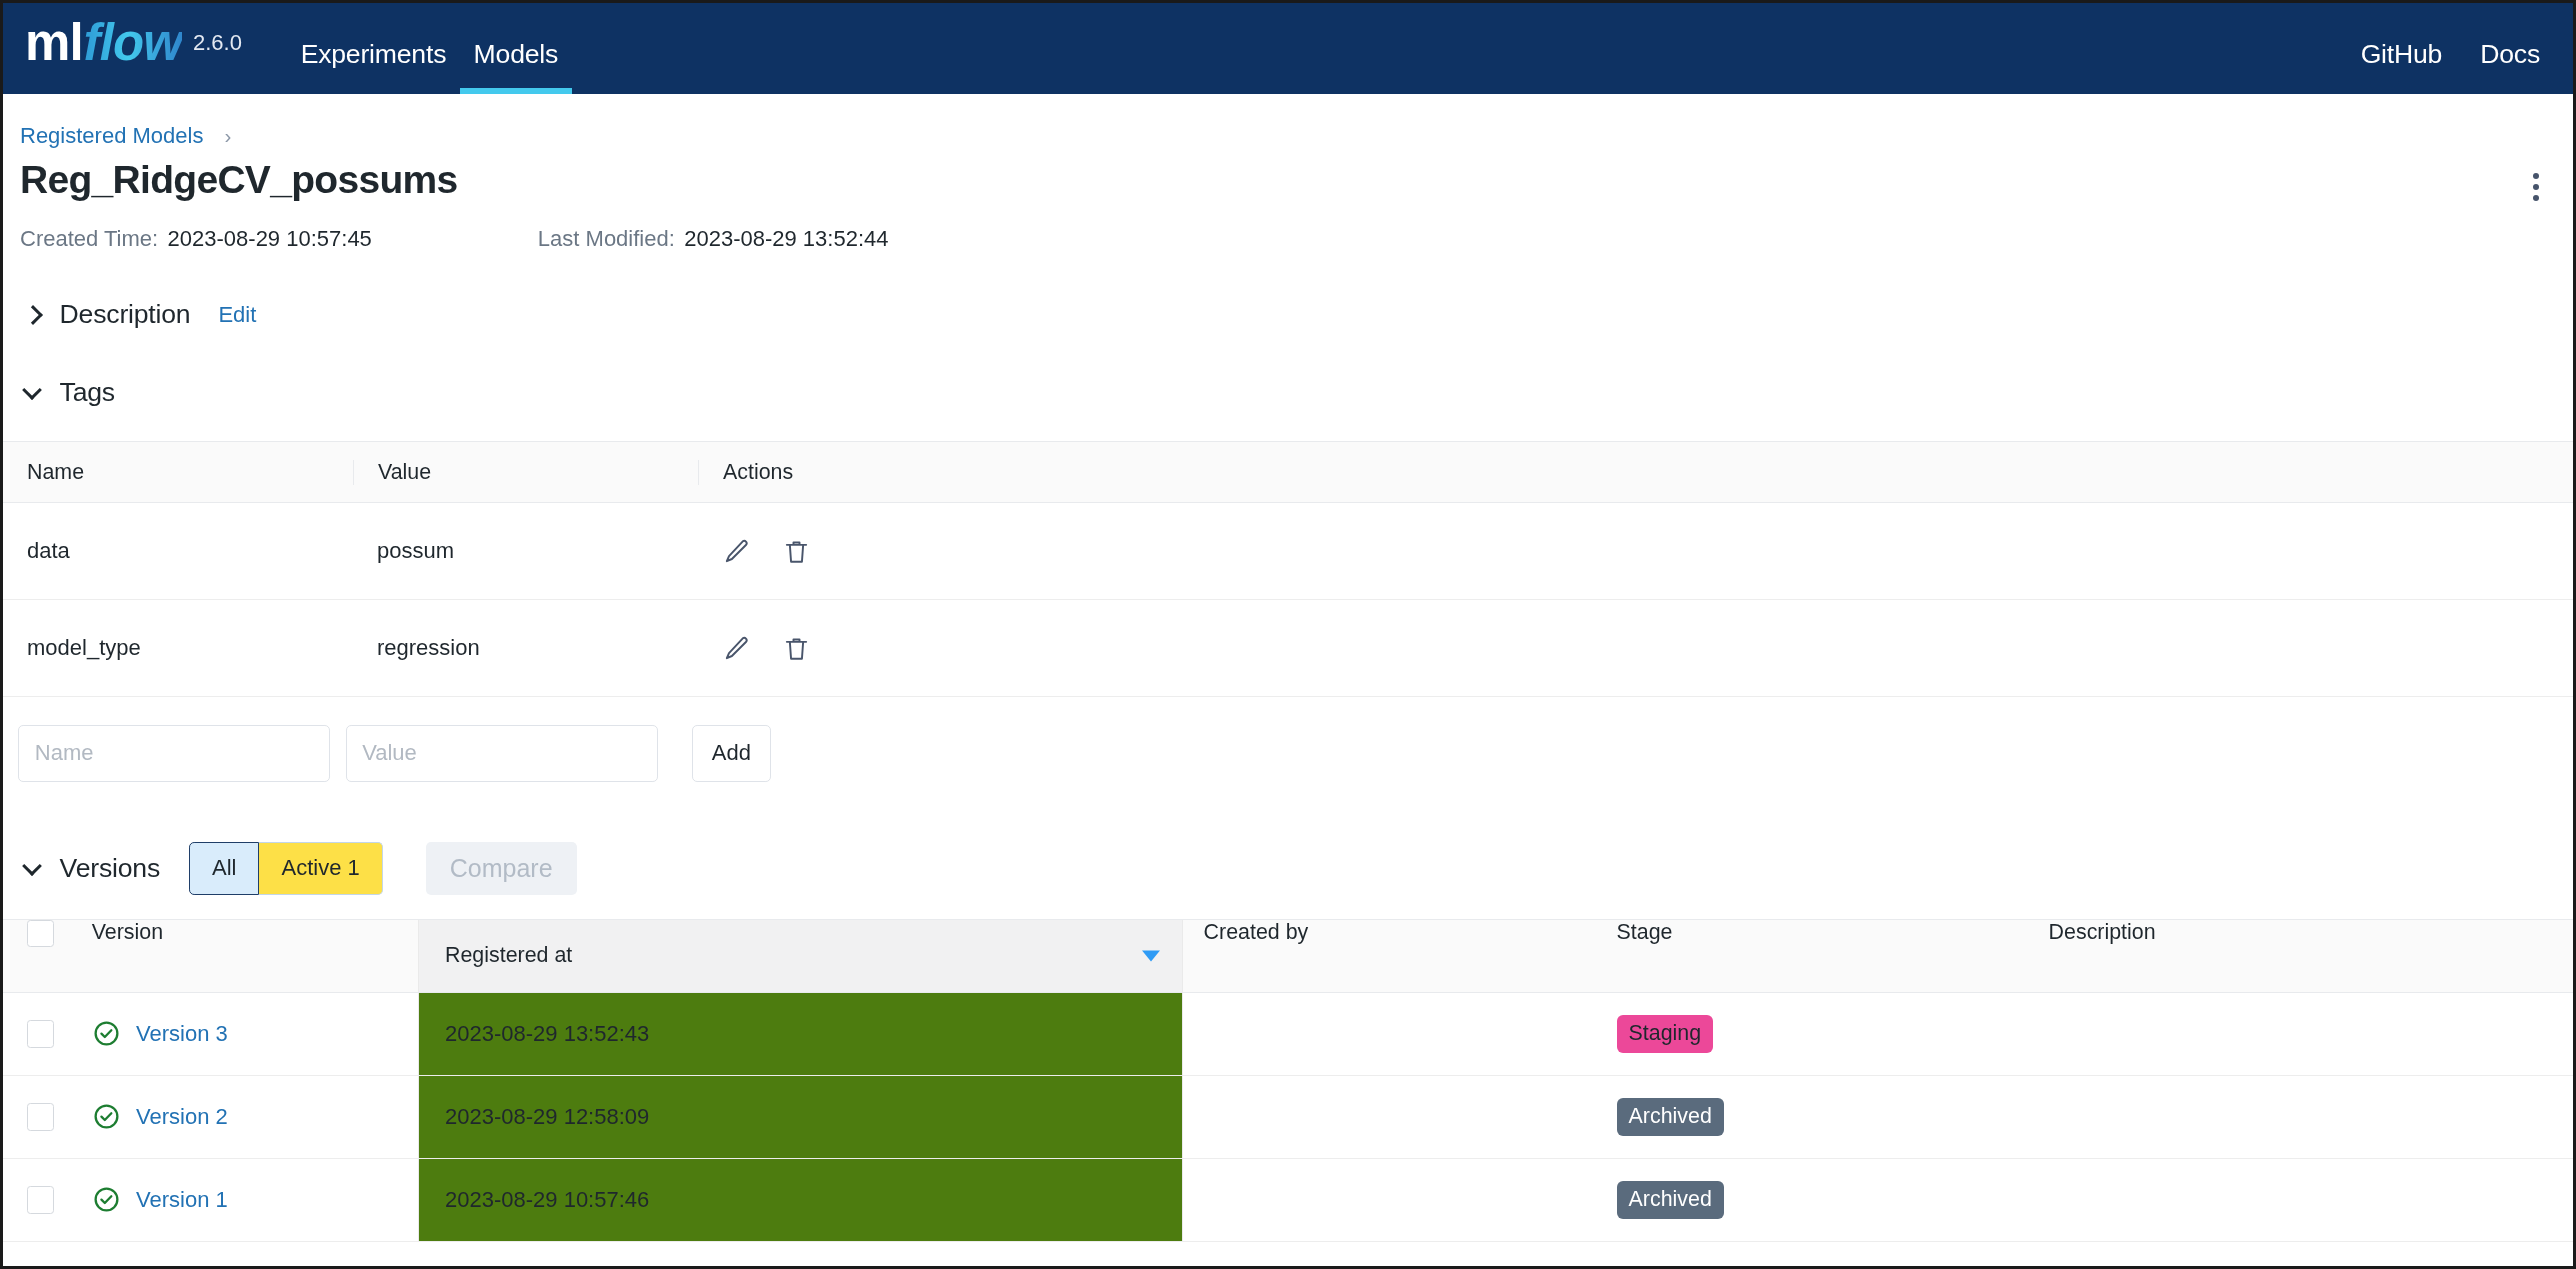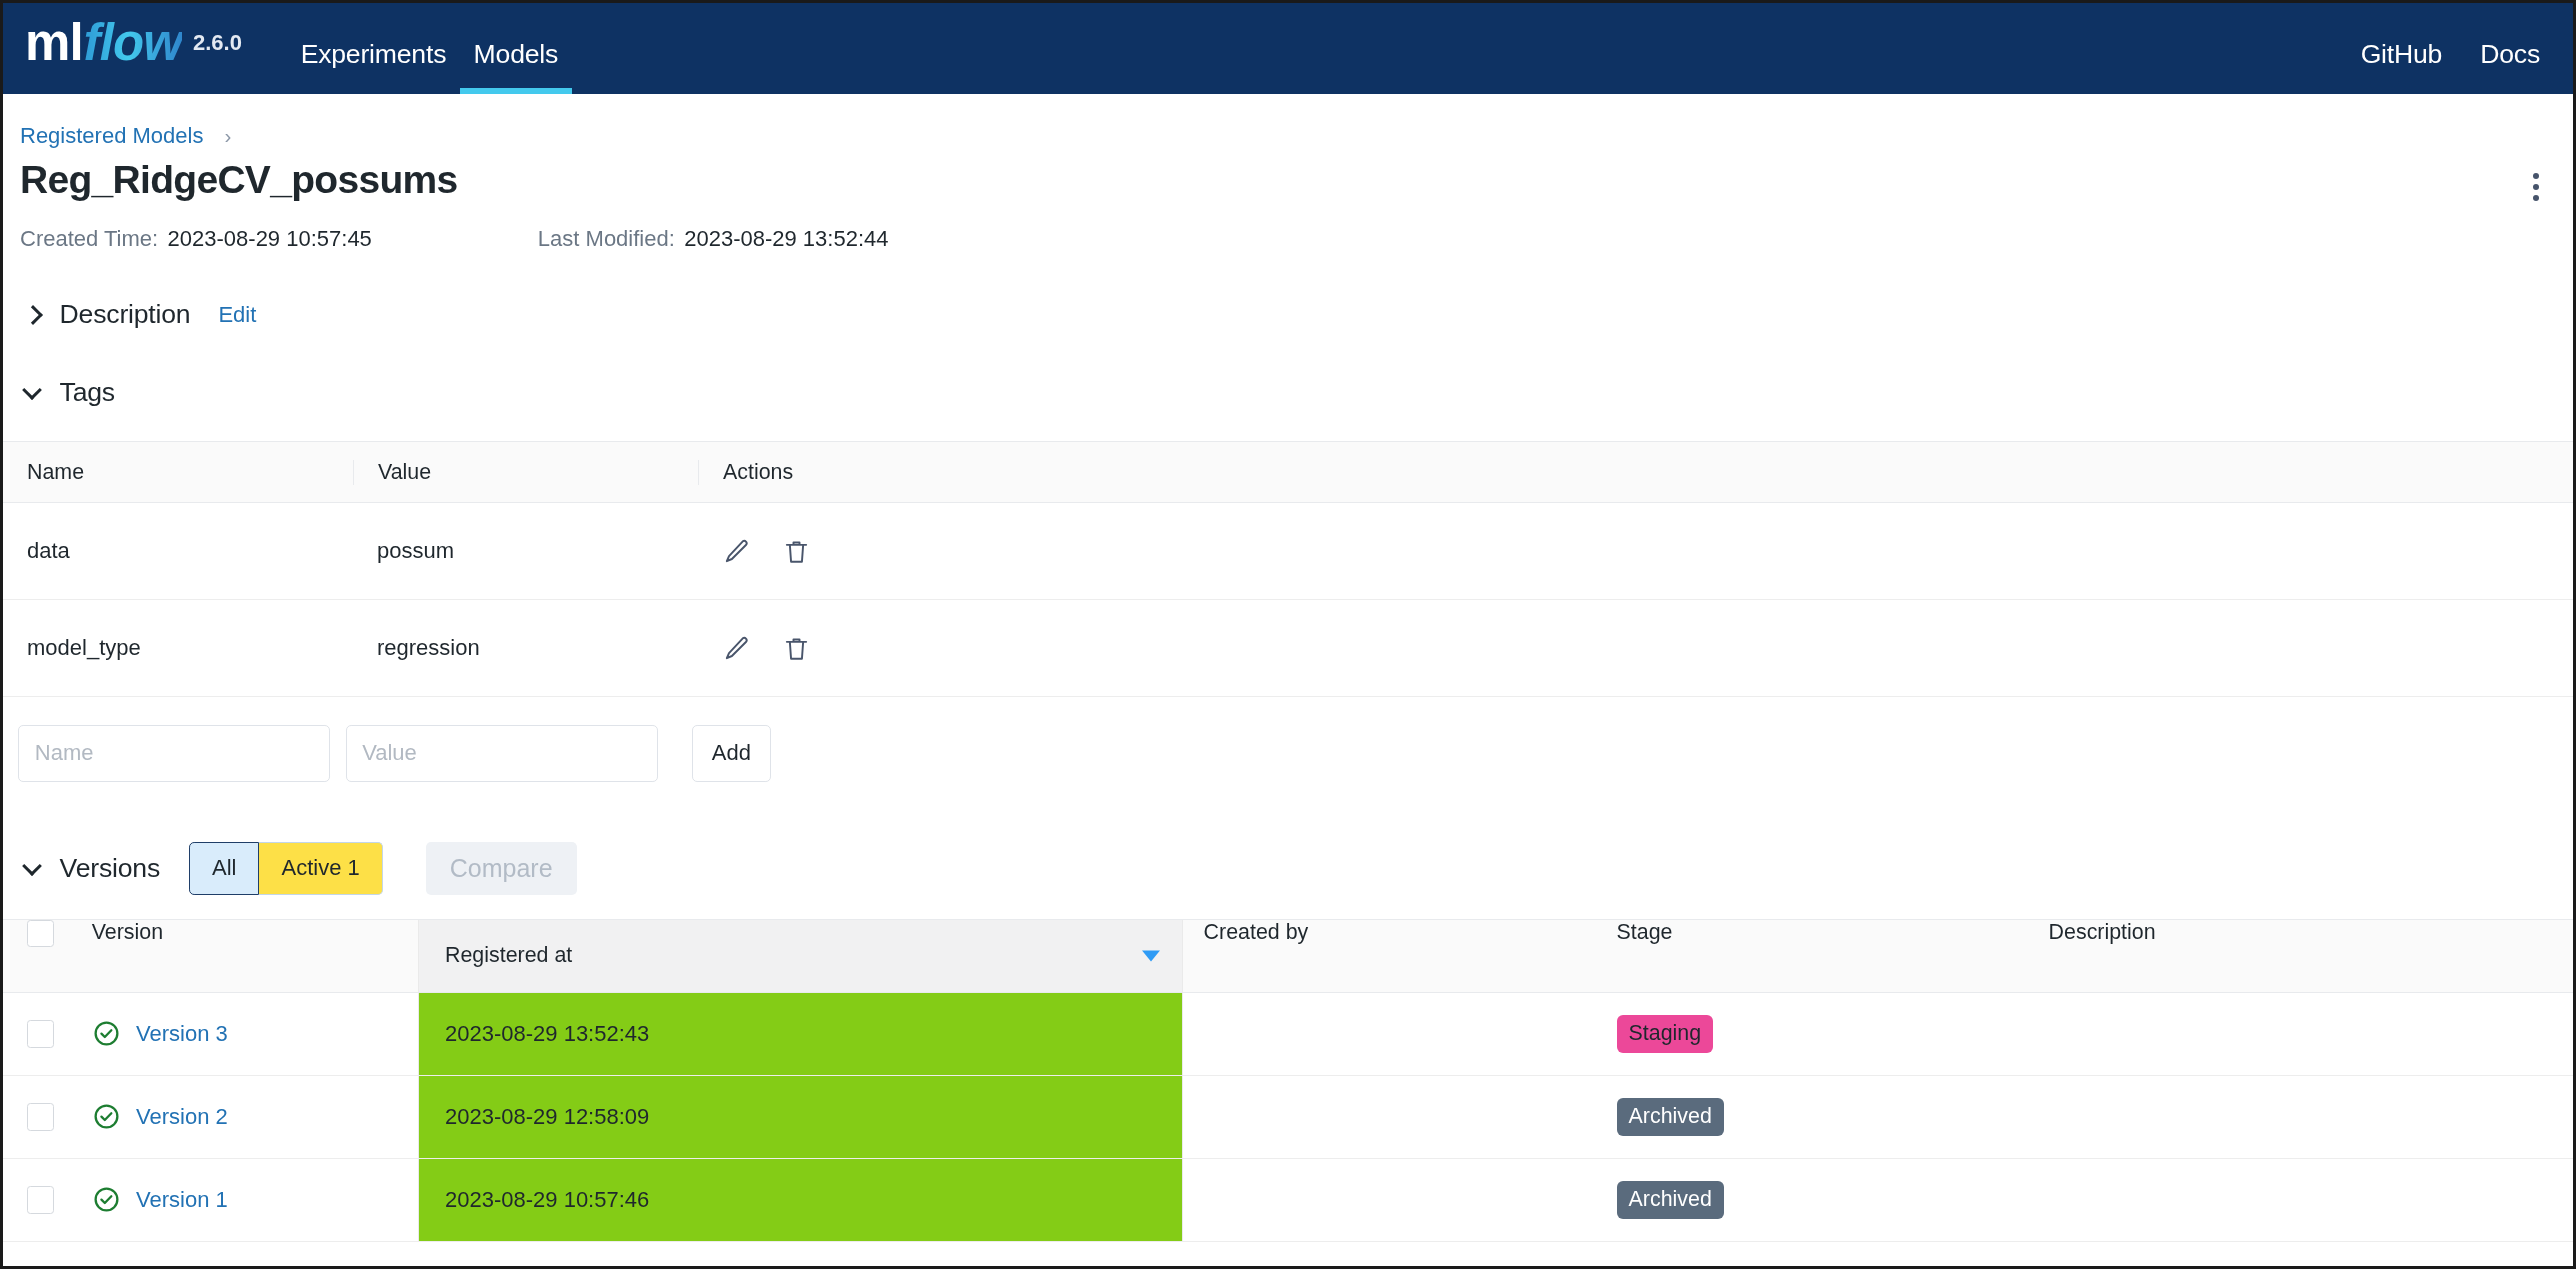--- a/index.html
+++ b/index.html
@@ -30,21 +30,21 @@
     letter-spacing: -0.9px; line-height: 1;
   }
   .logo-flow {
     font-size: 51px; font-weight: 700; color: #43c9ed;
     font-style: italic; letter-spacing: -0.9px; line-height: 1;
     margin-left: 0.9px;
     background: linear-gradient(90deg,#2e9bd6 0%, #43c9ed 45%, #2f86cc 100%);
     -webkit-background-clip: text; background-clip: text; color: transparent;
   }
   .logo-version {
-    font-size: 22px; color: #e3e9f2; margin-left: 11px; font-weight: 700;
+    font-size: 22px; color: #e3e9f2; margin-left: 11px; font-weight: 400;
     letter-spacing: 0px;
   }
   .nav-tabs { display: flex; align-items: flex-end; height: 100%; margin-left: 45px; }
   .nav-tab {
     color: #ffffff; font-size: 26.6px; font-weight: 400;
     padding: 0 13.7px 26px 13.7px;
     line-height: 1; cursor: pointer; position: relative;
     letter-spacing: -0.2px;
   }
   .nav-tab.active::after {
@@ -201,21 +201,21 @@
   }
   .vt-row {
     display: flex; align-items: center; height: 83px;
     border-bottom: 0.9px solid #ededed; font-size: 22px; color: #1f272d;
   }
   .vc-check { width: 75px; flex: 0 0 auto; display: flex; justify-content: center; }
   .vc-version { width: 340px; flex: 0 0 auto; padding-left: 13.7px;
                 display: flex; align-items: center; gap: 15.4px; }
   .vc-regat { width: 765px; flex: 0 0 auto; padding-left: 26px;
               position: relative; align-self: stretch; display: flex; align-items: center;
-              background: #84cc16;
+              background: #4d7c0f;
               border-left: 0.9px solid #eaeaea; border-right: 0.9px solid #eaeaea; }
   .vt-header .vc-regat { background: #f1f1f2; }
   .vc-createdby { width: 413px; flex: 0 0 auto; padding-left: 20.6px; }
   .vc-stage { width: 432px; flex: 0 0 auto; padding-left: 20.6px; }
   .vc-desc { flex: 1 1 auto; padding-left: 20.6px; }
 
   .checkbox {
     width: 27.4px; height: 27.4px; border: 0.9px solid #d5d9de;
     border-radius: 3.4px; background: #fff; cursor: pointer;
   }

